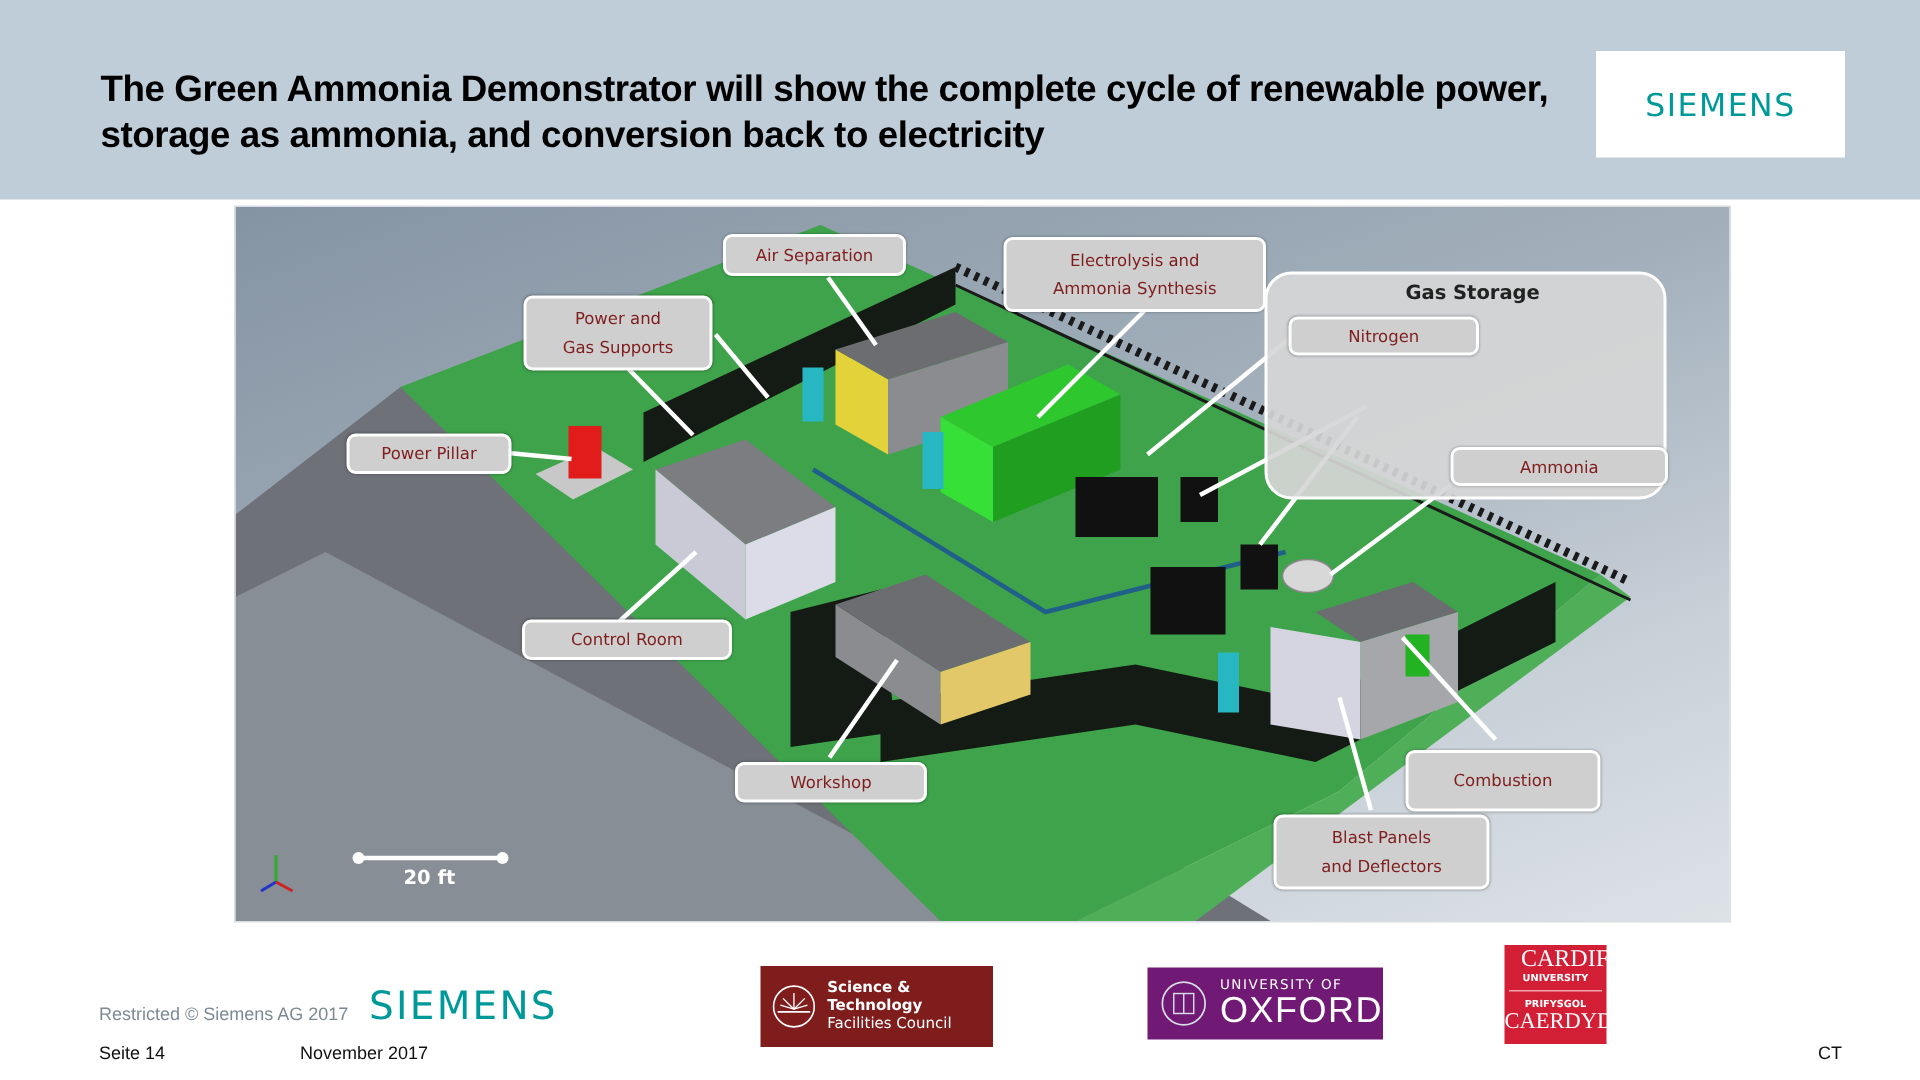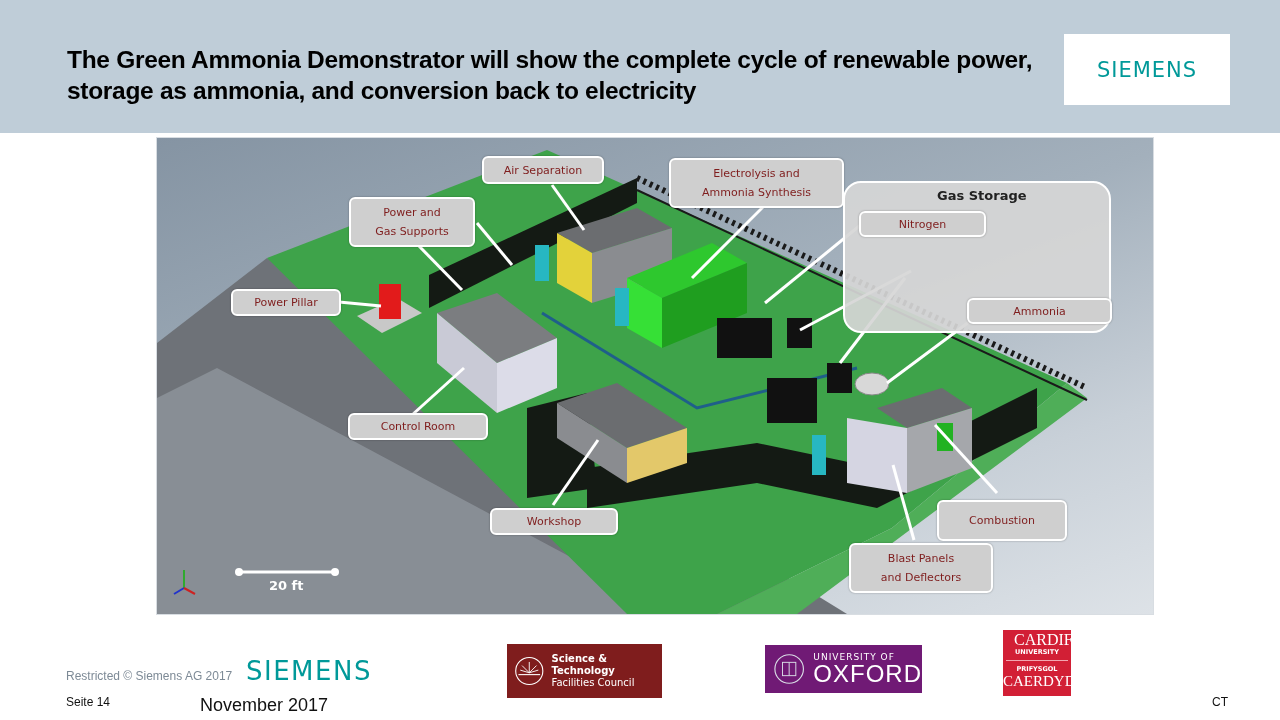--- a/index.html
+++ b/index.html
@@ -16,21 +16,21 @@
   .label { position:absolute; background:#cfcfcf; border:2px solid #ffffff; border-radius:6px; box-shadow:0 0 2px rgba(0,0,0,0.35);
     font-family:"DejaVu Sans", sans-serif; font-weight:normal; font-size:11px; color:#7f1d1d; text-align:center; display:flex; align-items:center; justify-content:center; line-height:19px; white-space:pre-line; box-sizing:border-box; }
   .group-box { position:absolute; background:rgba(214,214,214,0.92); border:2px solid #fff; border-radius:18px; box-sizing:border-box; }
   .group-title { position:absolute; font-family:"DejaVu Sans", sans-serif; font-weight:bold; font-size:13px; color:#222; }
   .scale-label { position:absolute; left:112px; top:440px; font-family:"DejaVu Sans", sans-serif; font-weight:bold; font-size:13px; color:#fff; }
 
   .footer-restricted { position:absolute; left:66px; top:669px; font-size:12px; color:#7d8a96; }
   .footer-siemens { position:absolute; left:246px; top:656px; }
   .footer-siemens .siemens-word { font-size:26px; letter-spacing:1.5px; }
   .footer-page { position:absolute; left:66px; top:695px; font-size:12px; color:#111; }
-  .footer-date { position:absolute; left:200px; top:695px; font-size:18px; color:#111; }
+  .footer-date { position:absolute; left:200px; top:695px; font-size:12px; color:#111; }
   .footer-ct { position:absolute; left:1212px; top:695px; font-size:12px; color:#111; }
 
   .stfc { position:absolute; left:507px; top:644px; width:155px; height:54px; background:#7f1d1d; display:flex; align-items:center; }
   .stfc .txt { color:#fff; font-family:"DejaVu Sans", sans-serif; font-size:10px; line-height:12px; margin-left:6px; }
   .stfc .txt b { font-weight:bold; }
   .oxford { position:absolute; left:765px; top:645px; width:157px; height:48px; background:#701a75; display:flex; align-items:center; }
   .oxford .txt { color:#fff; margin-left:8px; }
   .oxford .small { font-family:"DejaVu Sans", sans-serif; font-size:9px; letter-spacing:1px; display:block; }
   .oxford .big { font-family:Liberation Sans, sans-serif; font-size:24px; line-height:24px; display:block; letter-spacing:1px; }
   .cardiff { position:absolute; left:1003px; top:630px; width:68px; height:66px; background:#d21f35; color:#fff; text-align:center; }

